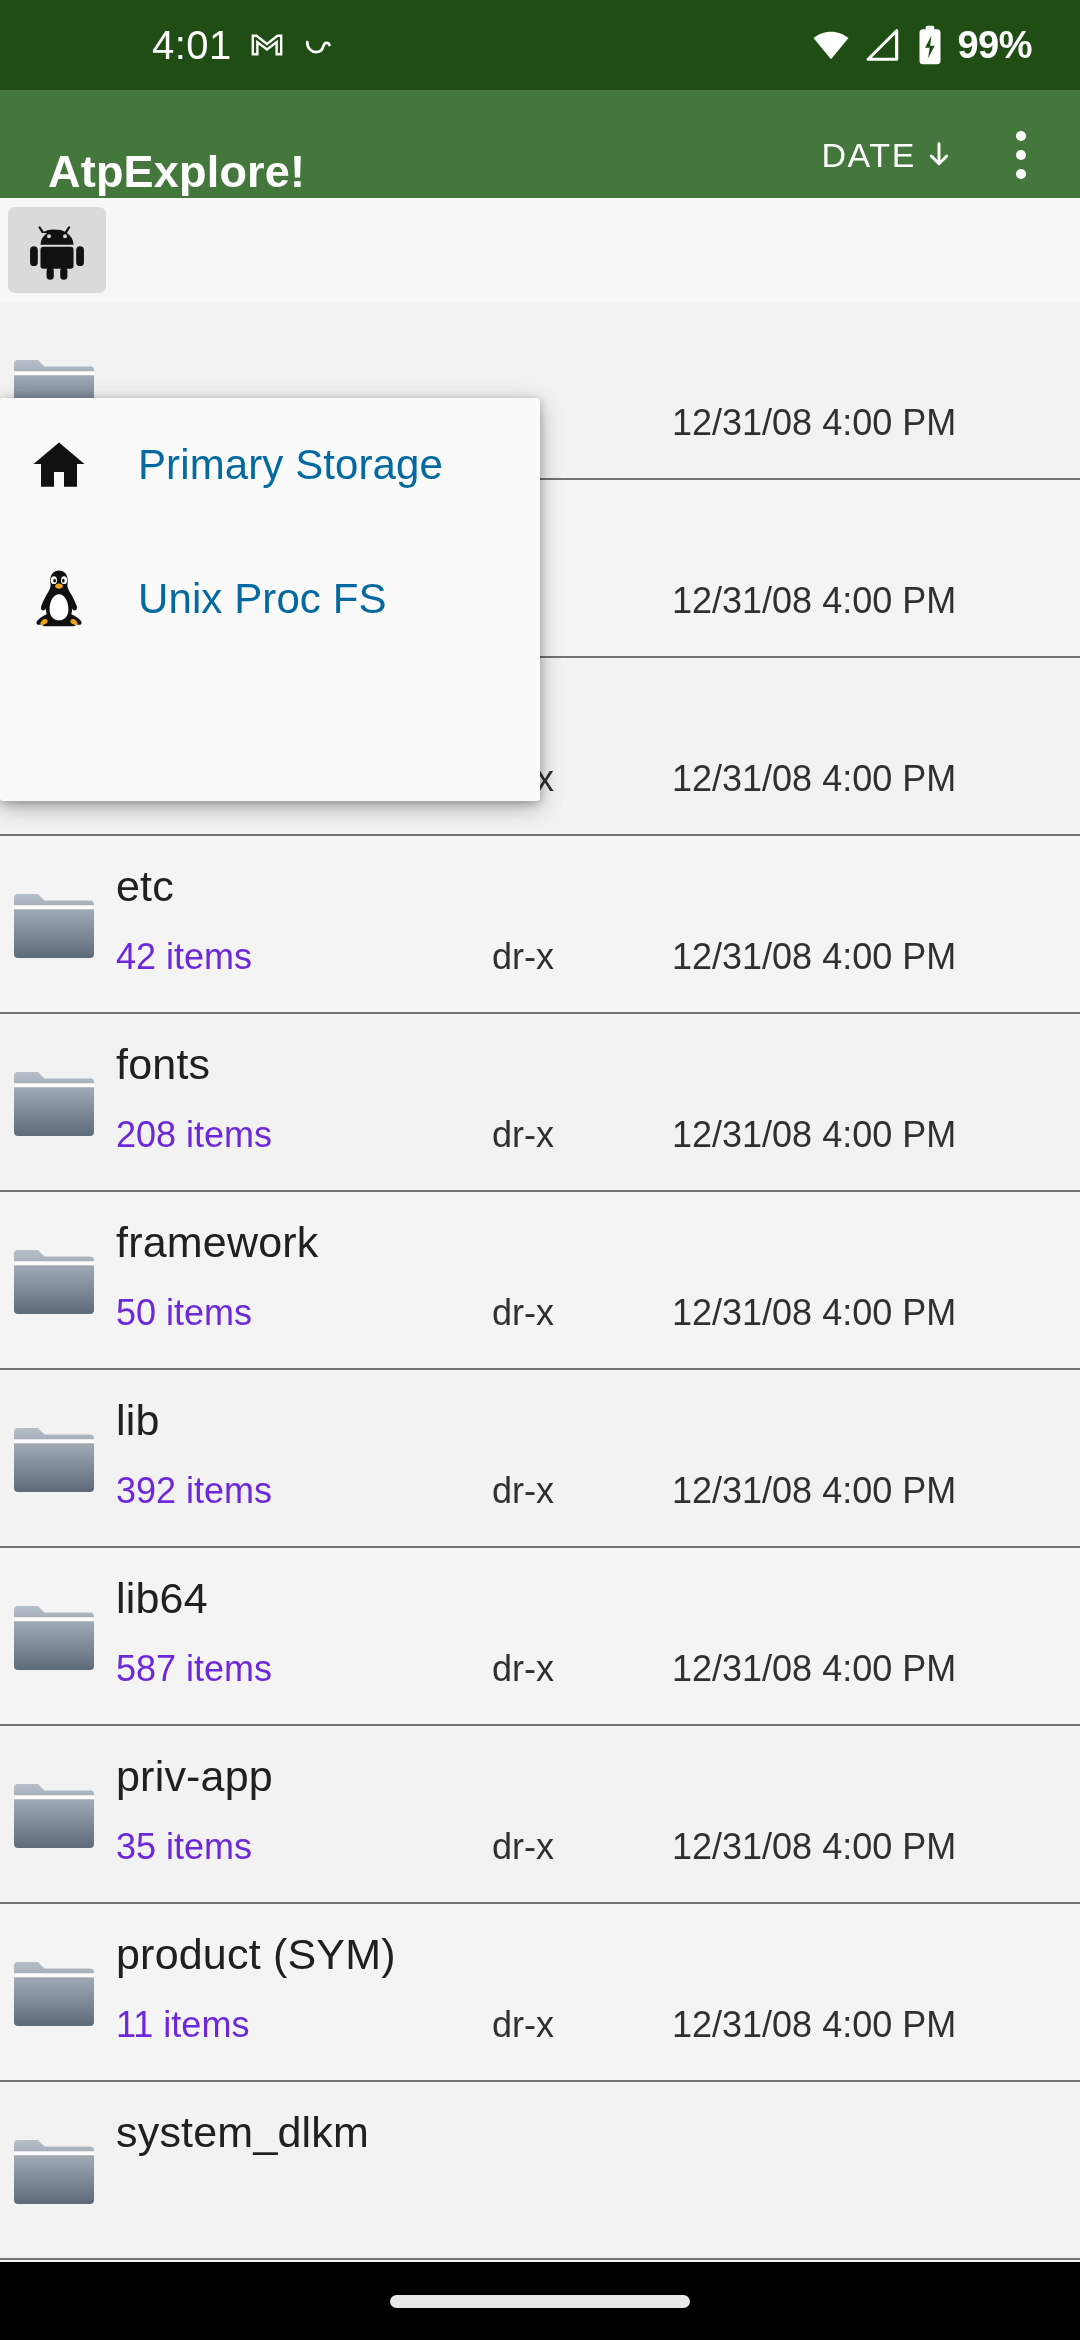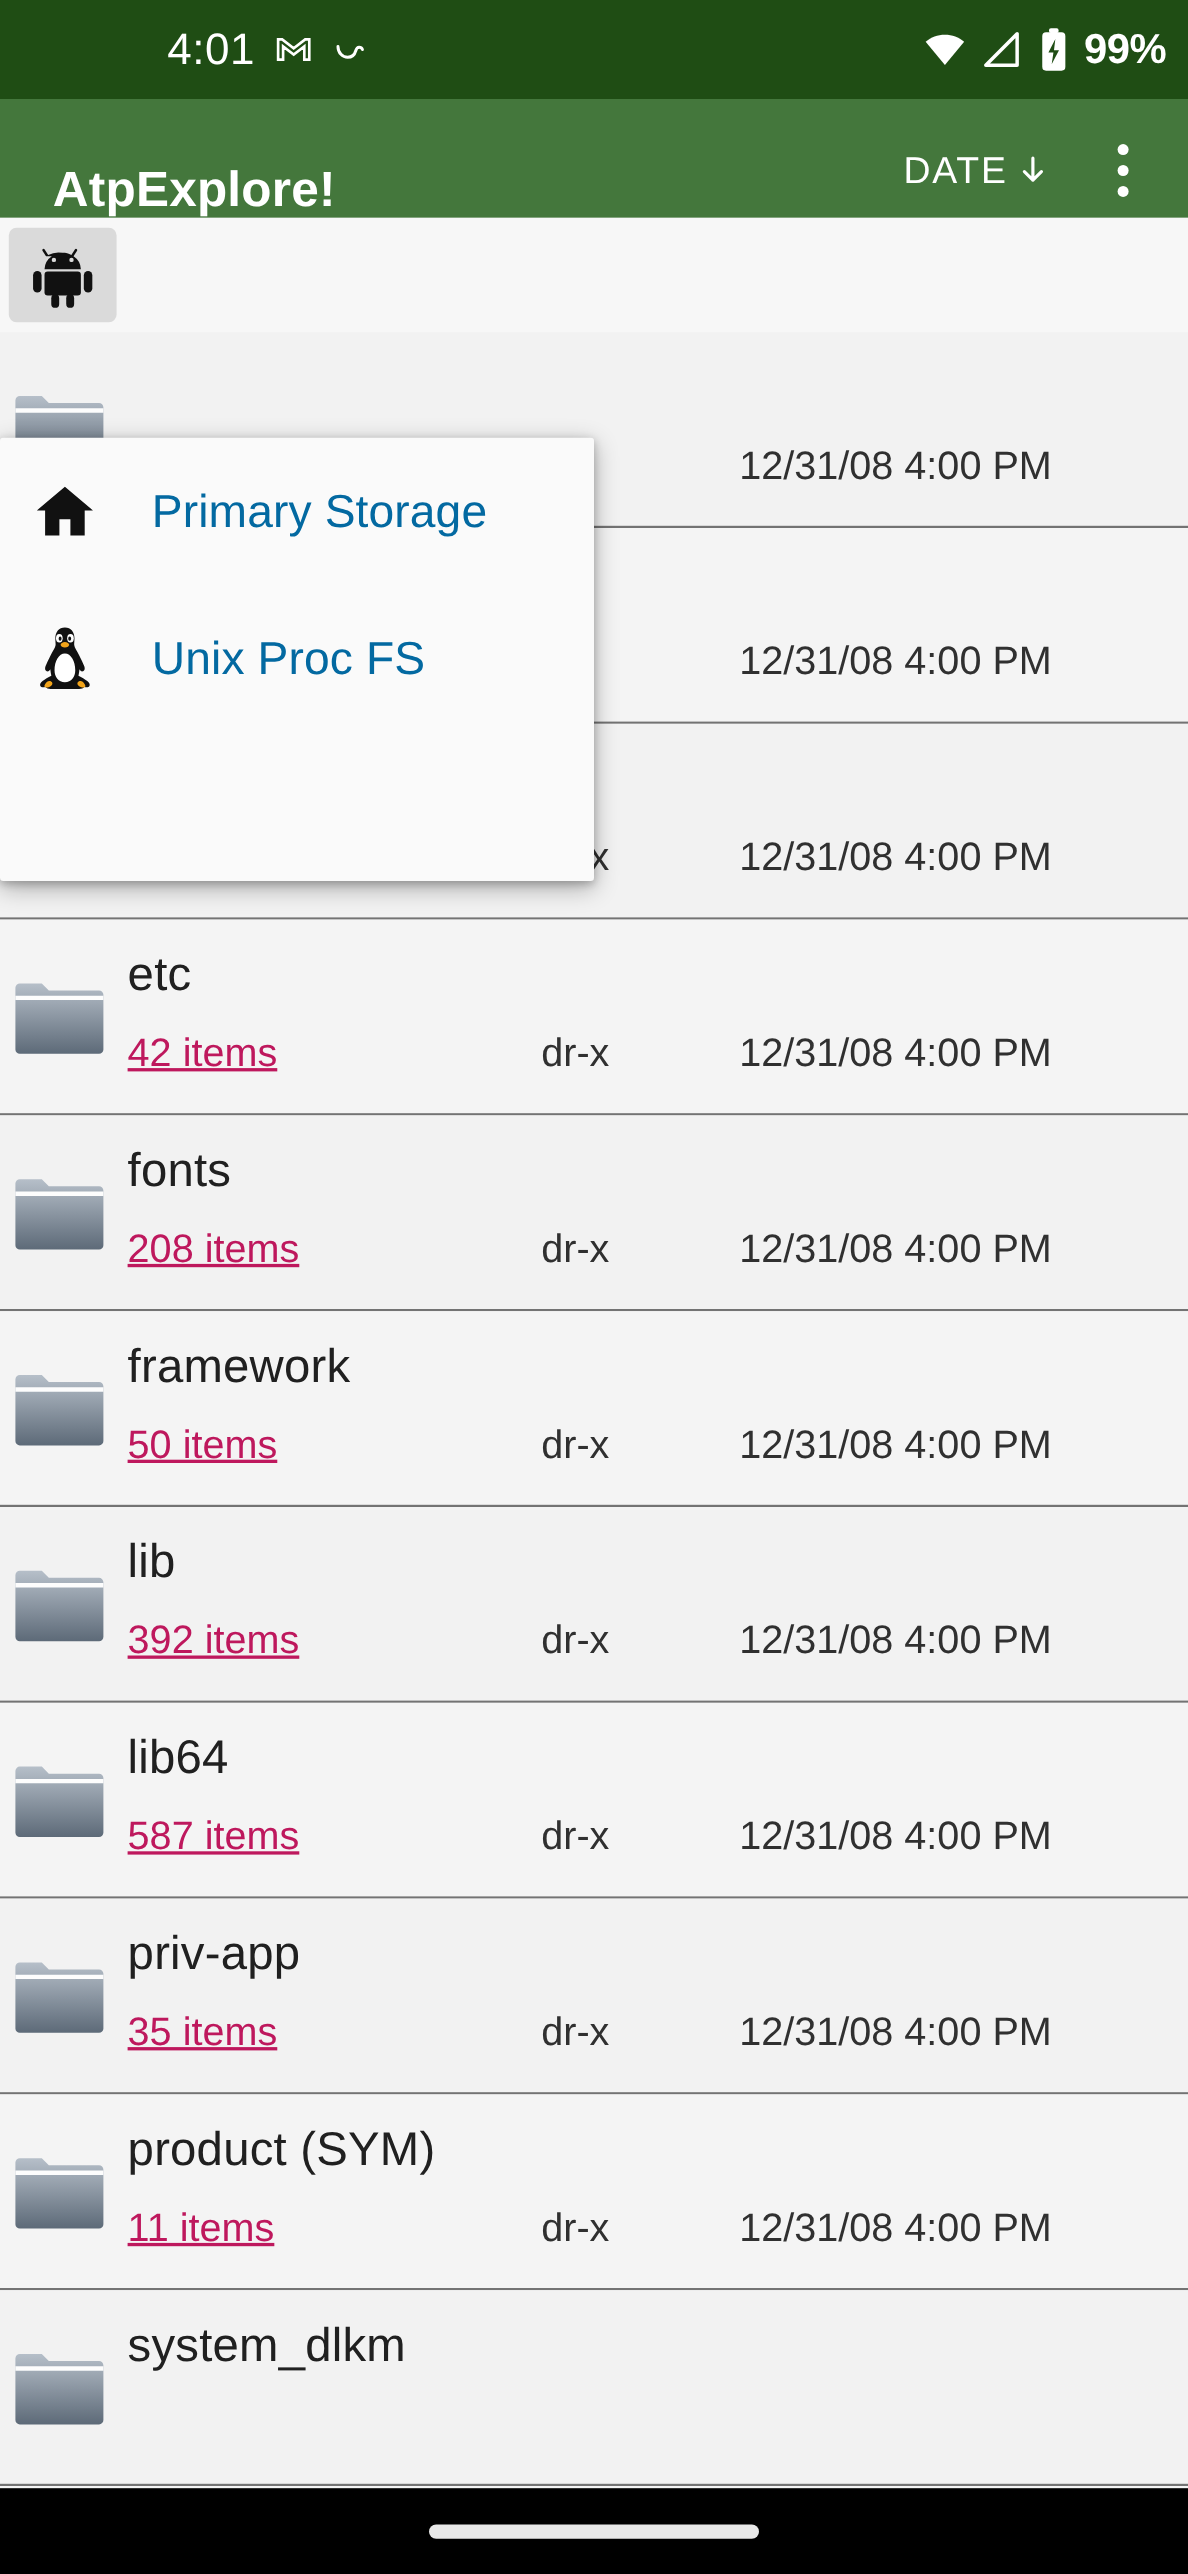--- a/index.html
+++ b/index.html
@@ -14,21 +14,21 @@
   
   .statusbar{
     position:absolute; top:0; left:0; width:1080px; height:90px;
     background:#1f4d14; color:#ffffff;
     display:flex; align-items:center;
   }
   .sb-left{ display:flex; align-items:center; gap:18px; margin-left:152px; }
   .sb-clock{ font-size:40px; letter-spacing:.5px; }
   .sb-gmail{ width:34px; height:34px; display:block; }
   .sb-wave{ width:36px; height:34px; display:block; }
-  .sb-right{ margin-left:auto; margin-right:20px; display:flex; align-items:center; gap:14px; }
+  .sb-right{ margin-left:auto; margin-right:48px; display:flex; align-items:center; gap:14px; }
   .sb-right svg{ display:block; }
   .sb-batt-text{ font-size:38px; font-weight:bold; letter-spacing:-0.5px; }
 
   
   .appbar{
     position:absolute; top:90px; left:0; width:1080px; height:108px;
     background:#44773c; color:#ffffff;
     display:flex; align-items:flex-end;
   }
   .app-title{ margin-left:48px; font-size:45px; font-weight:bold; letter-spacing:.2px; }
@@ -71,21 +71,21 @@
     width:88px; height:76px;
   }
   .row-icon svg{ display:block; }
   .row-name{
     position:absolute; left:116px; top:26px;
     font-size:43px; color:#202020; letter-spacing:.2px;
     white-space:nowrap;
   }
   .row-sub{
     position:absolute; left:116px; top:100px;
-    font-size:36px; color:#be185d;text-decoration:underline;
+    font-size:36px; color:#6d28d9;
   }
   .row-perm{
     position:absolute; left:492px; top:100px;
     font-size:36px; color:#303030;
   }
   .row-date{
     position:absolute; left:672px; top:100px;
     font-size:36px; color:#303030; white-space:nowrap;
   }
 

